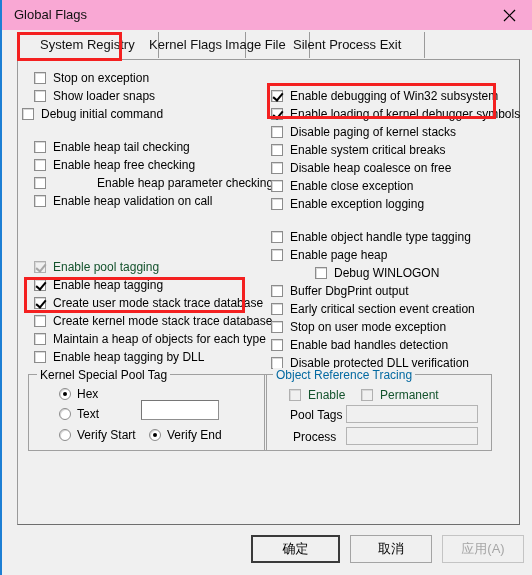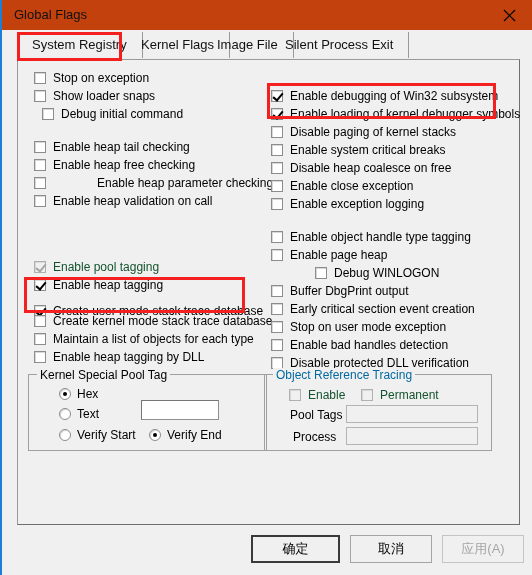--- a/index.html
+++ b/index.html
@@ -25,21 +25,21 @@
     background: #f0f0f0;
     border-left: 2px solid #1d7fd4;
     box-sizing: border-box;
   }
 
   
   #titlebar {
     position: absolute;
     left: 0; top: 0;
     width: 530px; height: 30px;
-    background: #c2410c;
+    background: #f9a8d4;
     box-sizing: border-box;
   }
   #title-text {
     position: absolute;
     left: 12px; top: 7px;
     font-size: 13px;
     color: #111;
     white-space: nowrap;
   }
   #close-button {
@@ -61,21 +61,21 @@
     background: #f0f0f0;
   }
   .tab {
     position: absolute;
     top: 2px;
     height: 26px;
     line-height: 26px;
     font-size: 13px;
     color: #111;
     white-space: nowrap;
-    padding: 0 15px;
+    padding: 0 23px;
     border-right: 1px solid #9a9a9a;
     box-sizing: border-box;
     cursor: default;
   }
 
   
   #tabpanel {
     position: absolute;
     left: 15px; top: 59px;
     width: 503px; height: 466px;
@@ -252,21 +252,21 @@
   <div id="tabpanel">
 
     <div class="cbrow" style="left:16px; top:9px;">
       <span class="cbox"></span>
       <span class="cblabel">Stop on exception</span>
     </div>
     <div class="cbrow" style="left:16px; top:27px;">
       <span class="cbox"></span>
       <span class="cblabel">Show loader snaps</span>
     </div>
-    <div class="cbrow" style="left:24px; top:45px;">
+    <div class="cbrow" style="left:4px; top:45px;">
       <span class="cbox"></span>
       <span class="cblabel">Debug initial command</span>
     </div>
 
     <div class="cbrow" style="left:16px; top:78px;">
       <span class="cbox"></span>
       <span class="cblabel">Enable heap tail checking</span>
     </div>
     <div class="cbrow" style="left:16px; top:96px;">
       <span class="cbox"></span>
@@ -283,31 +283,31 @@
 
 
     <div class="cbrow disabled" style="left:16px; top:198px;">
       <span class="cbox disabled checked"></span>
       <span class="cblabel">Enable pool tagging</span>
     </div>
     <div class="cbrow" style="left:16px; top:216px;">
       <span class="cbox checked"></span>
       <span class="cblabel">Enable heap tagging</span>
     </div>
-    <div class="cbrow" style="left:16px; top:242px;">
+    <div class="cbrow" style="left:16px; top:234px;">
       <span class="cbox checked"></span>
       <span class="cblabel">Create user mode stack trace database</span>
     </div>
     <div class="cbrow" style="left:16px; top:252px;">
       <span class="cbox"></span>
       <span class="cblabel">Create kernel mode stack trace database</span>
     </div>
     <div class="cbrow" style="left:16px; top:270px;">
       <span class="cbox"></span>
-      <span class="cblabel">Maintain a list of objects for each type</span>
+      <span class="cblabel">Maintain a heap of objects for each type</span>
     </div>
     <div class="cbrow" style="left:16px; top:288px;">
       <span class="cbox"></span>
       <span class="cblabel">Enable heap tagging by DLL</span>
     </div>
 
     <div class="cbrow" style="left:253px; top:27px;">
       <span class="cbox checked"></span>
       <span class="cblabel">Enable debugging of Win32 subsystem</span>
     </div>

